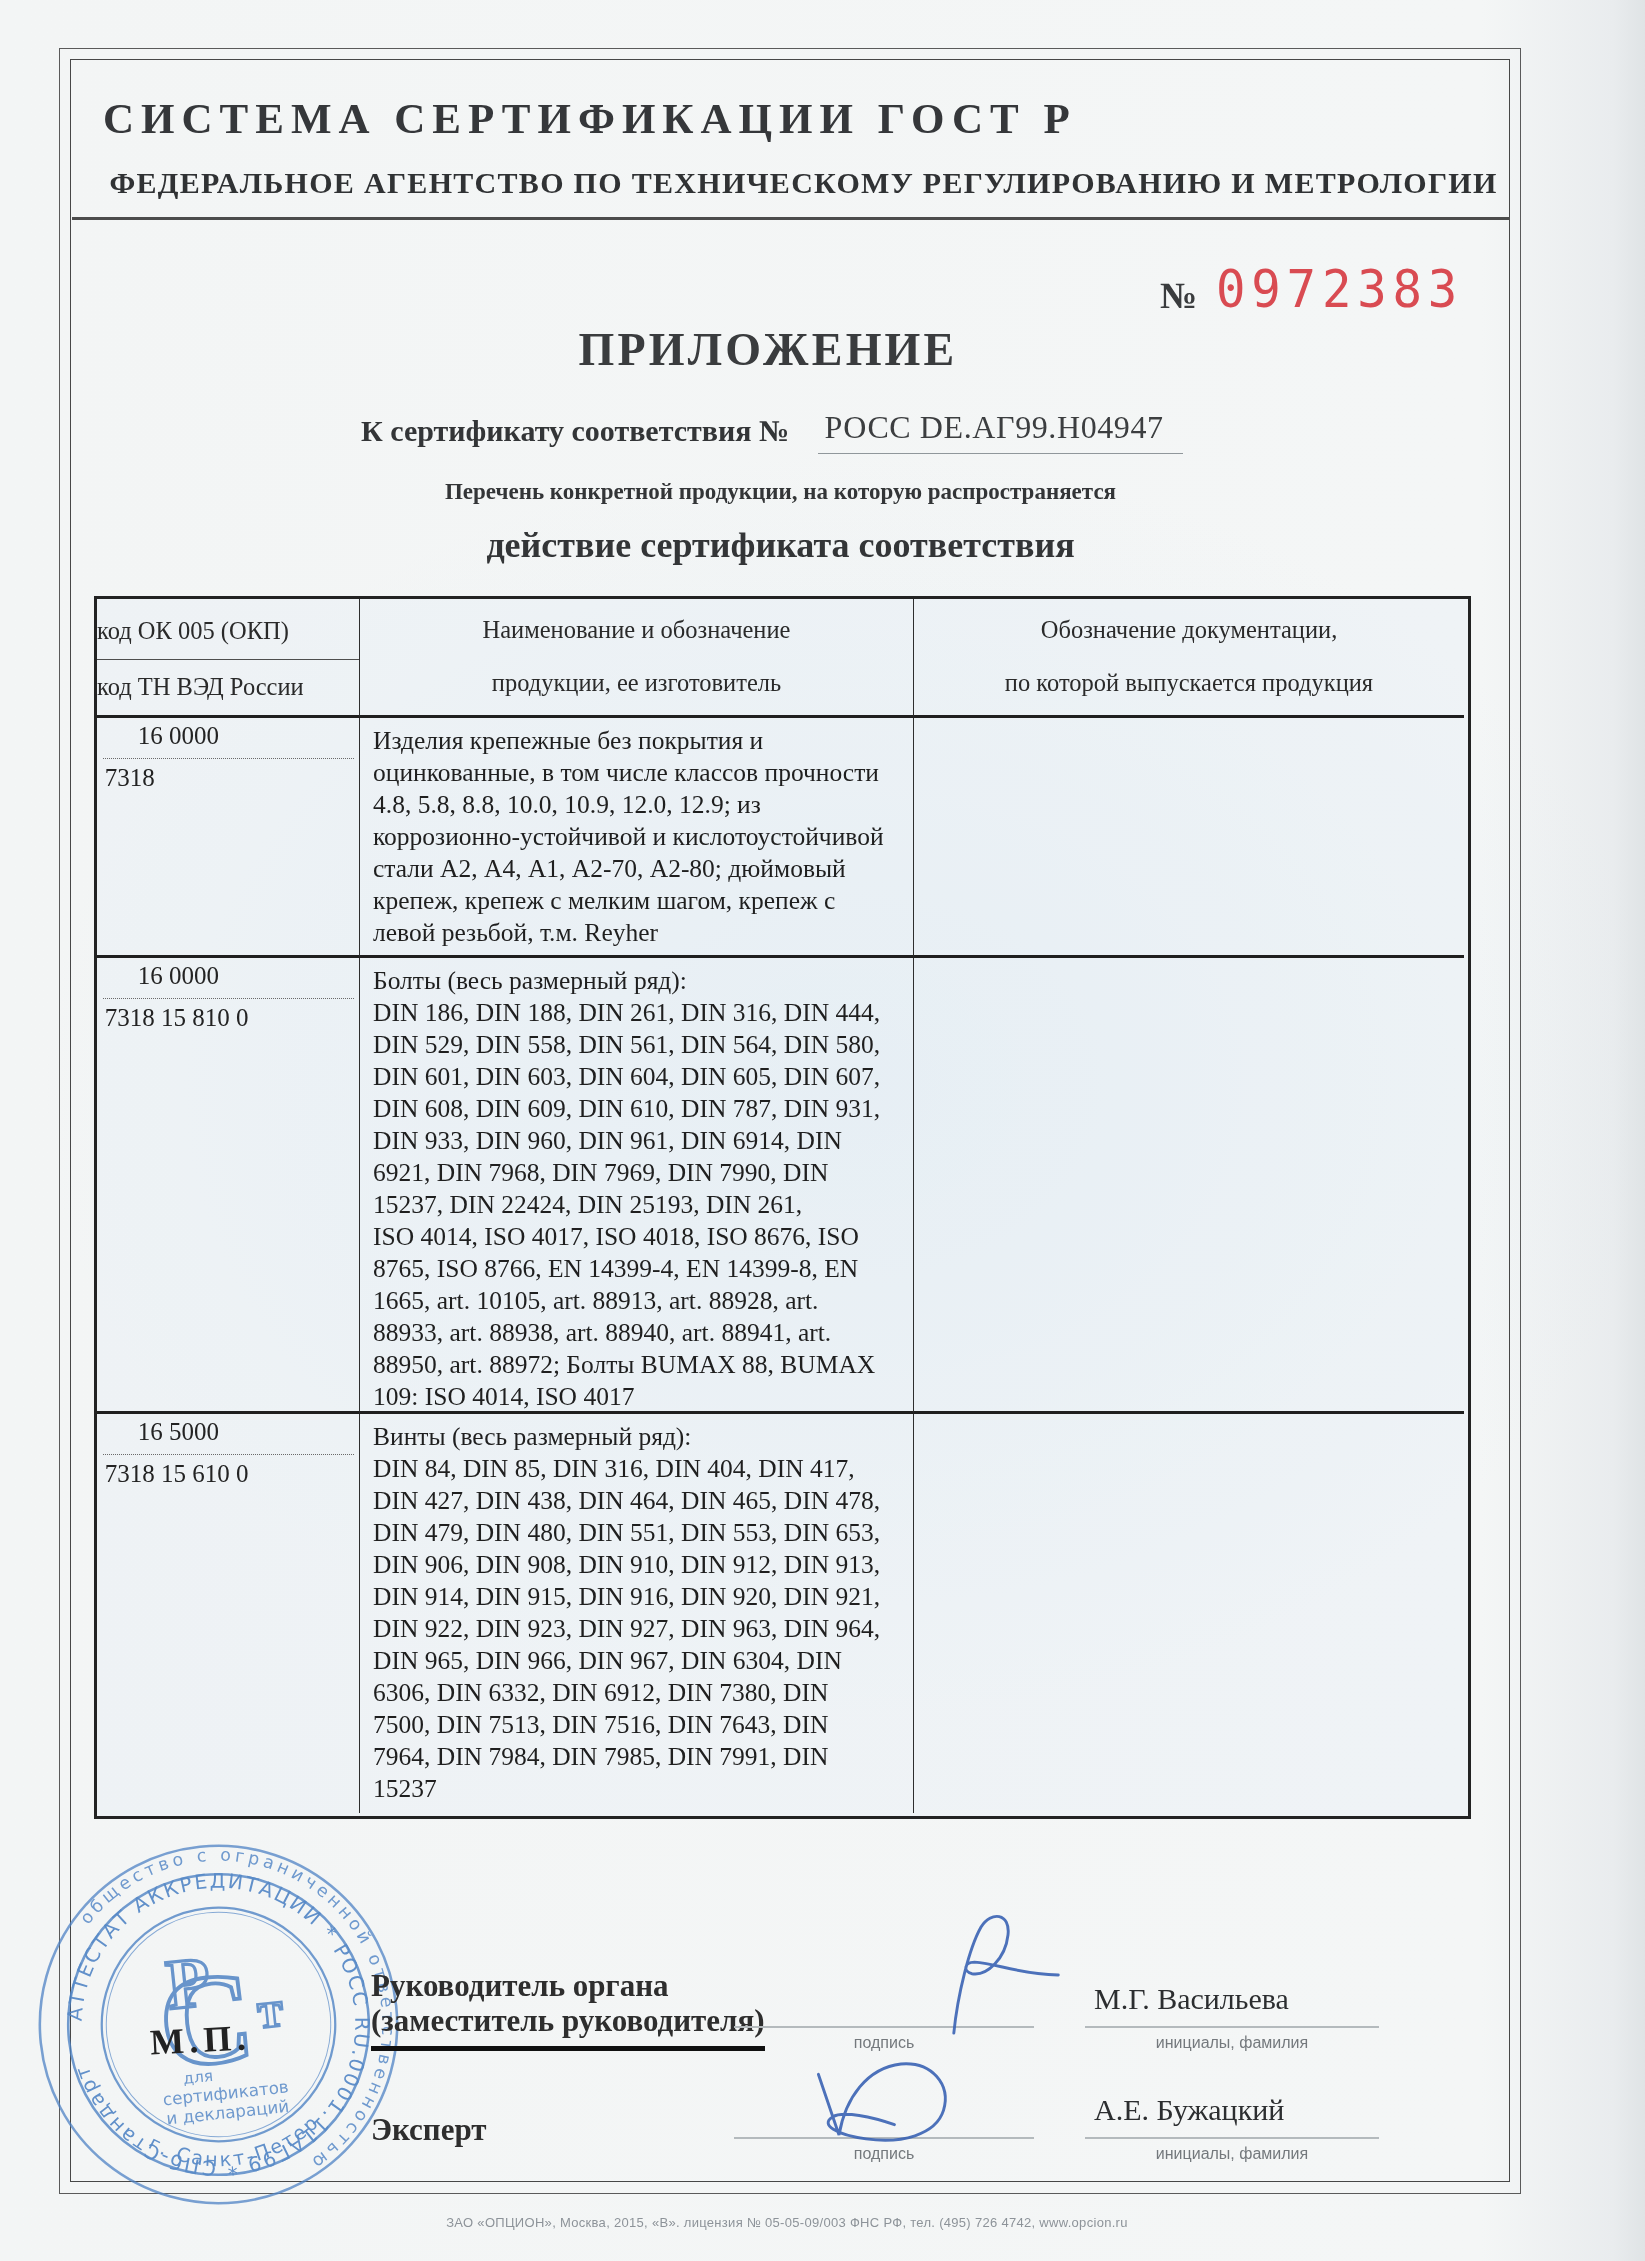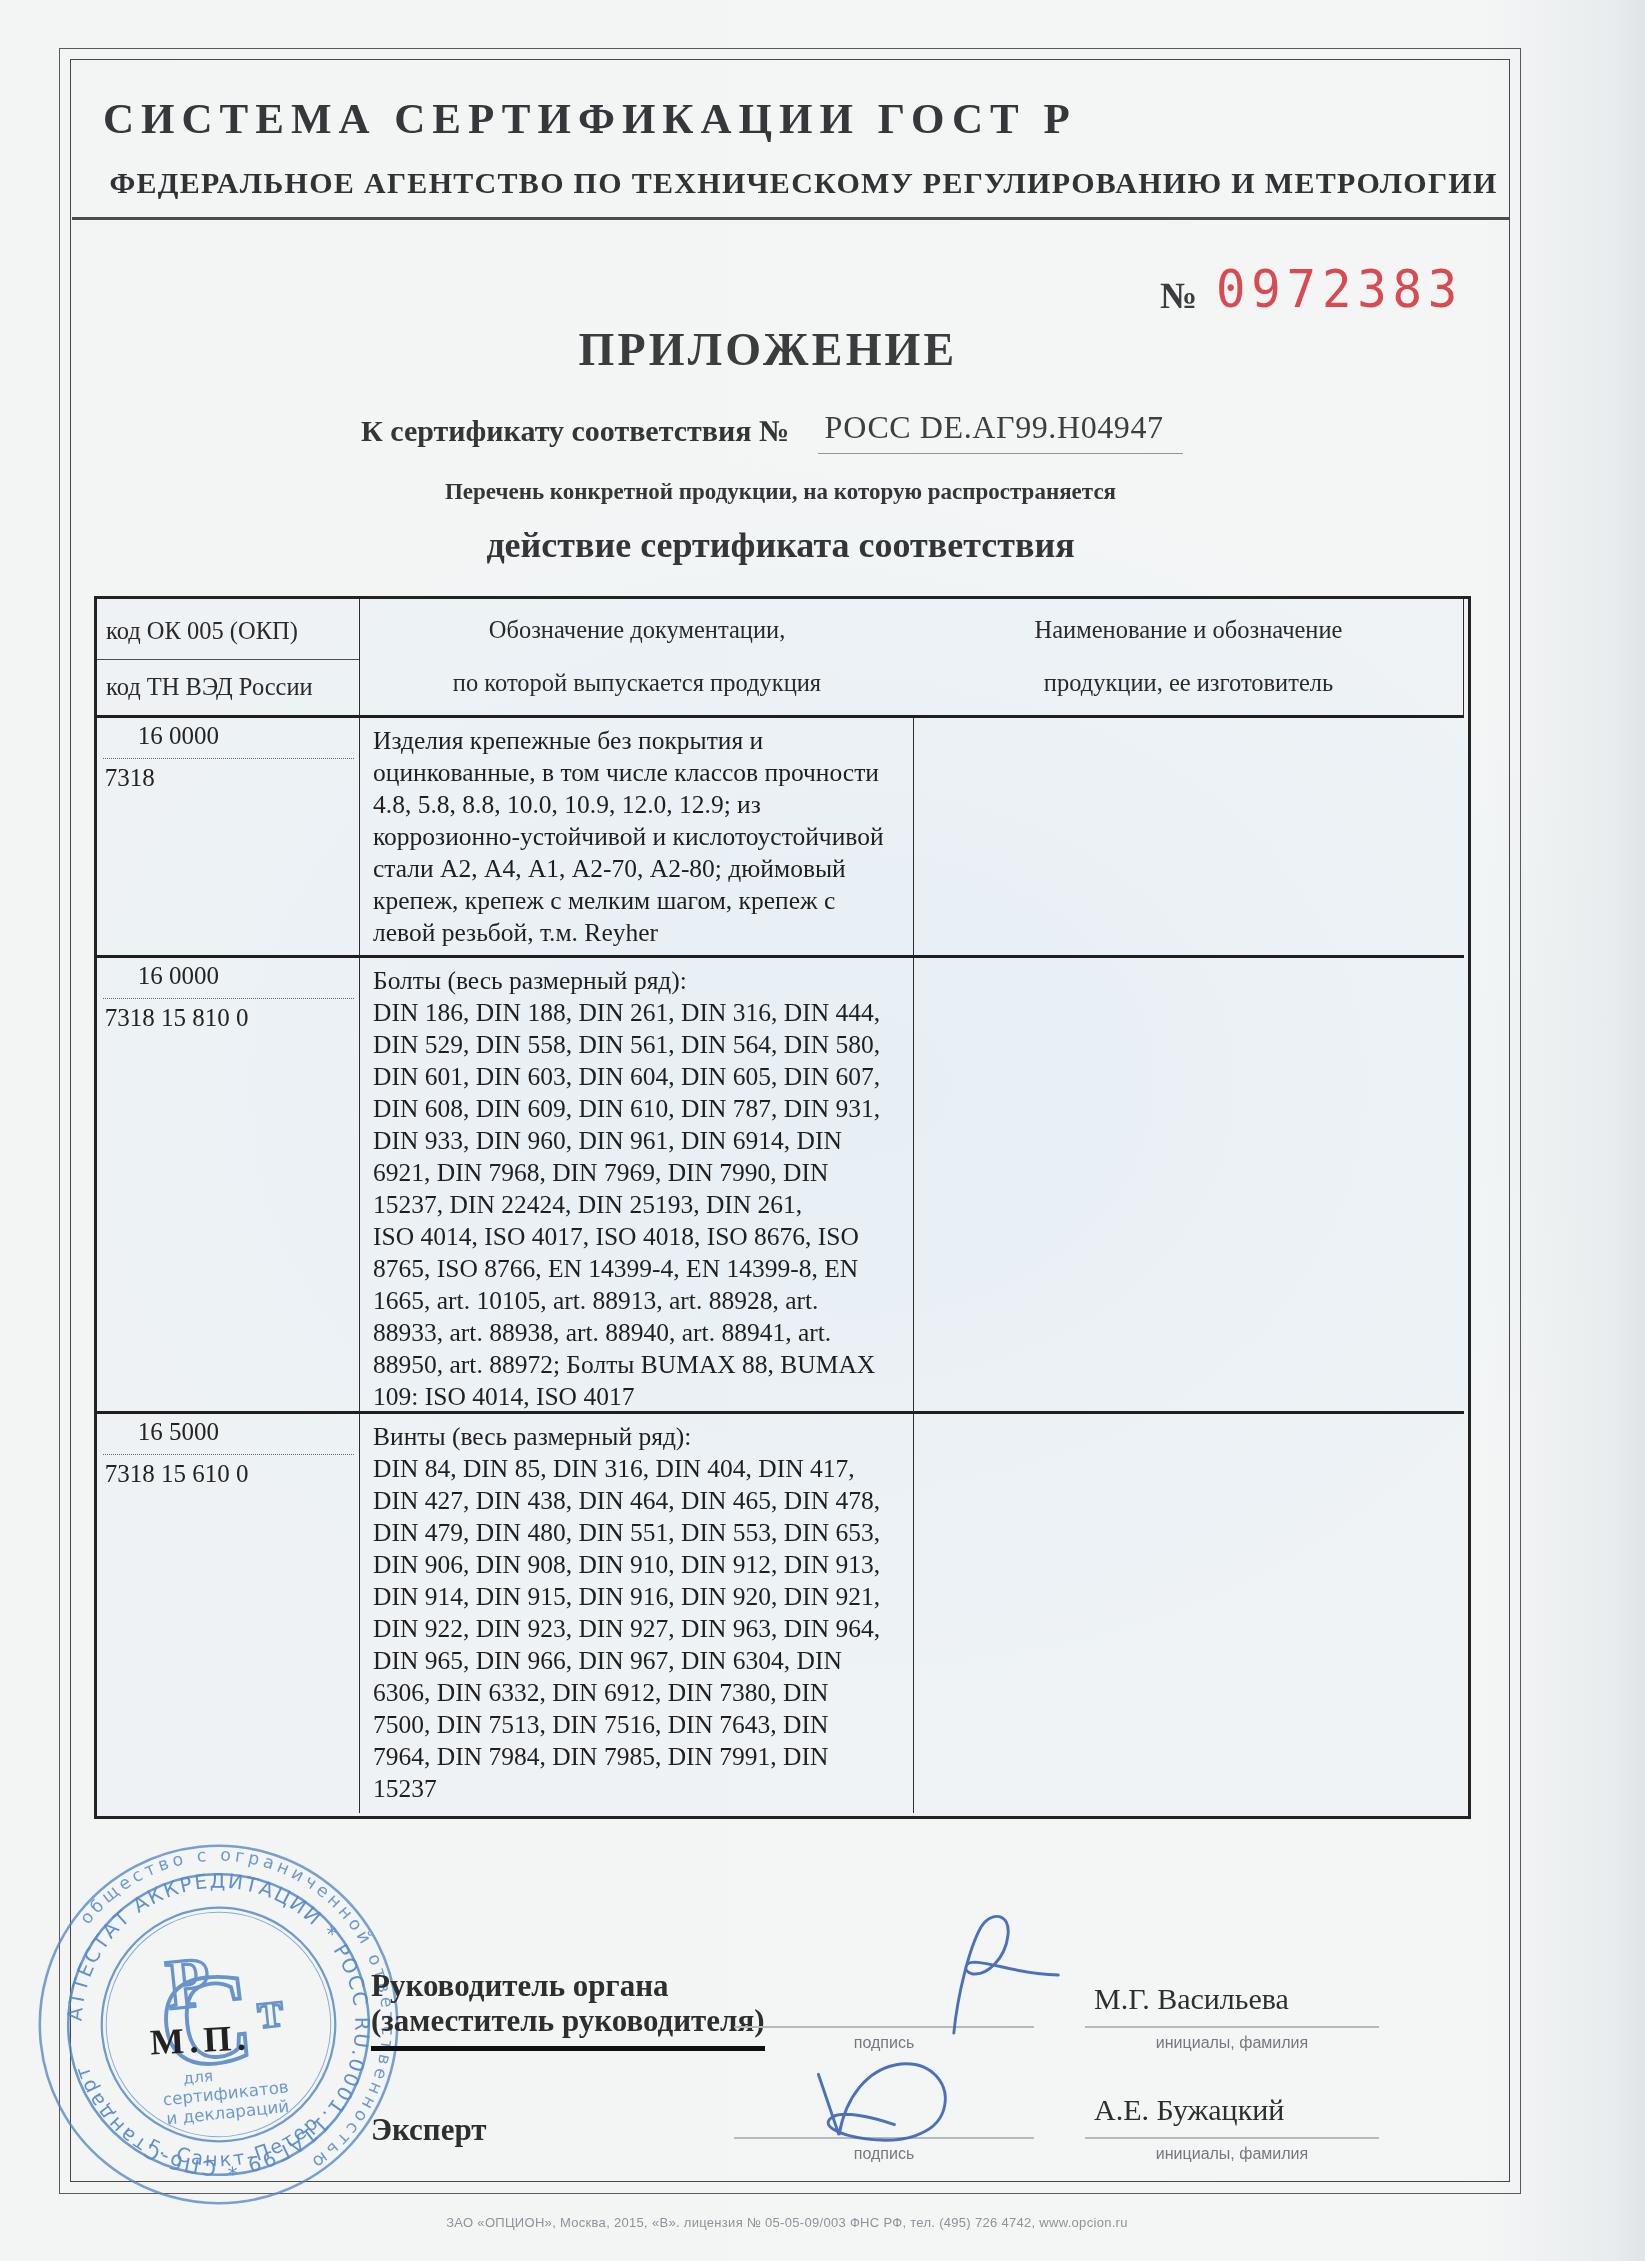--- a/index.html
+++ b/index.html
@@ -37,21 +37,21 @@
   .list-line2{position:absolute;left:232px;top:524px;width:1097px;text-align:center;
     font-size:36px;font-weight:bold;color:#333537;}
 
   .ptable{position:absolute;left:94px;top:596px;width:1371px;height:1217px;
     display:grid;grid-template-columns:263px 554px 550px;grid-template-rows:119px 240px 456px 399px;
     border:3.2px solid #232323;background:rgba(228,238,245,.35);}
   .cell{position:relative;box-sizing:border-box;}
   .b-r{border-right:1.9px solid #2e2e2e;}
   .b-b{border-bottom:3.2px solid #1f1f1f;}
   .hcell1{display:flex;flex-direction:column;}
-  .hcell1 .half{flex:1;display:flex;align-items:center;padding-left:9px;
+  .hcell1 .half{flex:1;display:flex;align-items:center;
     font-size:24.5px;color:#2a2a2a;}
   .hcell1 .half.top{align-items:flex-start;padding-top:18px;}
   .hcell1 .half.bot{align-items:flex-end;padding-bottom:14px;}
   .hc1-div{height:0;border-top:1.9px solid #4e4e4e;width:100%;}
   .hcell{display:flex;align-items:center;justify-content:center;text-align:center;
     font-size:24.5px;line-height:2.15;color:#2a2a2a;white-space:pre-line;}
   .codecell{padding:3.9px 6.5px 0 7.7px;font-size:25px;color:#232323;}
   .code-top{padding-bottom:7.7px;margin-left:33px;}
   .code-div{border-top:1.9px dotted #6a6a6a;margin:0 -1.3px;}
   .code-bot{padding-top:5.2px;}
@@ -109,24 +109,24 @@
   <div class="list-line1">Перечень конкретной продукции,  на которую распространяется</div>
   <div class="list-line2">действие сертификата соответствия</div>
 
   <div class="ptable">
 
     <div class="cell b-r b-b hcell1">
       <div class="half top">код ОК 005 (ОКП)</div>
       <div class="hc1-div"></div>
       <div class="half bot">код ТН ВЭД России</div>
     </div>
+    <div class="cell b-r b-b hcell">Наименование и обозначение
+продукции, ее изготовитель</div>
     <div class="cell b-b hcell">Обозначение документации,
 по которой выпускается продукция</div>
-    <div class="cell b-r b-b hcell">Наименование и обозначение
-продукции, ее изготовитель</div>
 
     <div class="cell b-r b-b codecell">
       <div class="code-top">16 0000</div>
       <div class="code-div"></div>
       <div class="code-bot">7318</div>
     </div>
     <div class="cell b-r b-b prodcell">Изделия крепежные без покрытия и
 оцинкованные, в том числе классов прочности
 4.8, 5.8, 8.8, 10.0, 10.9, 12.0, 12.9; из
 коррозионно-устойчивой и кислотоустойчивой

